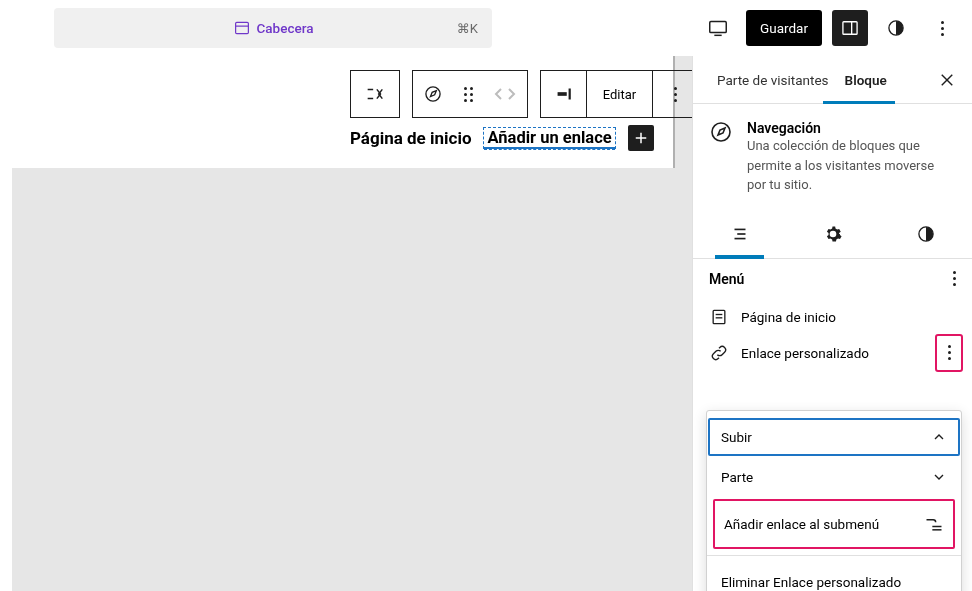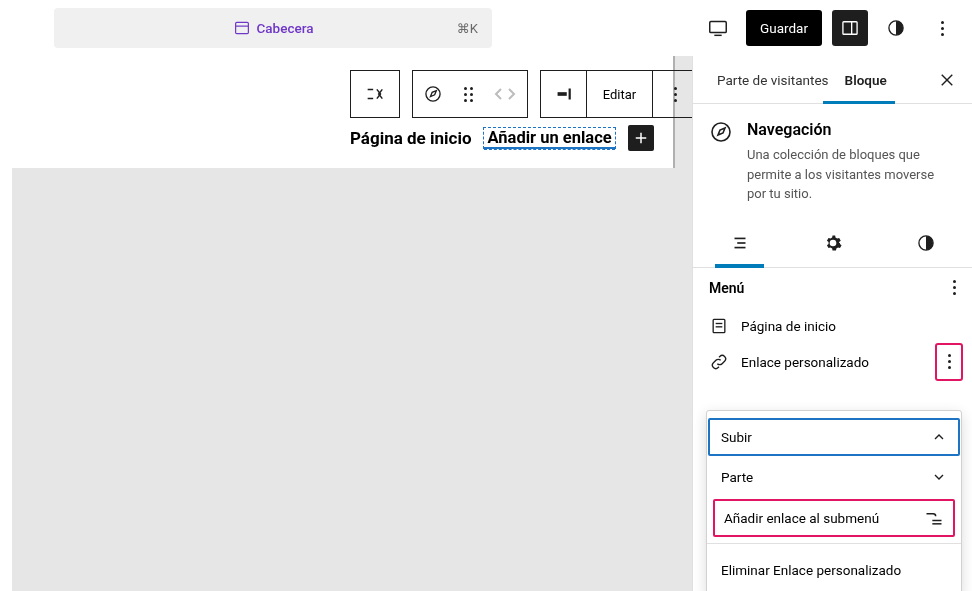--- a/index.html
+++ b/index.html
@@ -37,41 +37,41 @@
     
     .panel { position:absolute; top:56px; right:0; width:280px; height:535px; background:#fff; border-left:1px solid #e0e0e0; }
     .panel-tabs { display:flex; align-items:center; height:48px; padding:0 16px; border-bottom:1px solid #e0e0e0; position:relative; }
     .ptab { font-size:13.5px; color:#333; padding:0 8px; height:48px; display:flex; align-items:center; cursor:pointer; }
     .ptab.active { font-weight:600; color:#1e1e1e; }
     .ptab-underline { position:absolute; bottom:-1px; left:130px; width:72px; height:3.5px; background:#007cba; }
     .panel-close { margin-left:auto; cursor:pointer; }
 
     .panel-block { padding:16px; display:flex; gap:14px; }
     .pb-icon { flex:0 0 24px; }
-    .pb-title { font-weight:600; font-size:16px; margin-bottom:6px; }
+    .pb-title { font-weight:600; font-size:14px; }
     .pb-desc { font-size:13px; color:#555; line-height:1.5; }
 
     .panel-subtabs { display:flex; border-bottom:1px solid #e0e0e0; height:48px; }
     .pstab { flex:1; display:flex; align-items:center; justify-content:center; cursor:pointer; position:relative; }
     .pstab.active::after { content:""; position:absolute; bottom:-1px; left:22px; right:22px; height:3.5px; background:#007cba; }
 
     .menu-hdr { display:flex; align-items:center; justify-content:space-between; padding:12px 16px; }
     .menu-hdr h4 { font-size:14px; font-weight:600; }
 
     .menu-list { padding:0 16px; }
     .menu-item { display:flex; align-items:center; gap:12px; height:36px; font-size:13.5px; position:relative; }
     .menu-item .item-more { position:absolute; right:-6px; width:26px; height:36px; display:flex; align-items:center; justify-content:center; cursor:pointer; }
     .hl-red { outline:2.5px solid #e11563; outline-offset:-1px; border-radius:2px; }
 
     .tooltip { position:absolute; top:330px; right:5px; background:#000; color:#fff; font-size:12.5px; padding:6px 9px; border-radius:3px; white-space:nowrap; z-index:10; }
 
     .dropdown { position:absolute; top:354px; left:13px; width:256px; background:#fff; border:1px solid #d1d1d1; border-radius:3px; box-shadow:0 4px 14px rgba(0,0,0,.14); padding:6px 0; }
     .dd-item { display:flex; align-items:center; justify-content:space-between; padding:0 14px; height:40px; font-size:13.5px; cursor:pointer; }
     .dd-item.sel { outline:2px solid #1d74c4; outline-offset:-3px; border-radius:3px; }
-    .dd-item.hl { margin:2px 6px; border:2.5px solid #e11563; border-radius:2px; height:38px; padding:0 9px;text-align:right; }
+    .dd-item.hl { margin:2px 6px; border:2.5px solid #e11563; border-radius:2px; height:50px; padding:0 9px;text-align:right; }
     .dd-sep { height:1px; background:#e0e0e0; margin:6px 0; }
 
     .vdots { display:flex; flex-direction:column; gap:3px; }
     .vdots i { width:3px; height:3px; background:#1e1e1e; border-radius:50%; display:block; }
     .grid6 { display:grid; grid-template-columns:repeat(2,3px); grid-template-rows:repeat(3,3px); gap:3px; }
     .grid6 i{ background:#1e1e1e; border-radius:50%; }
 
     svg { display:block; }
   </style>
 </head>

